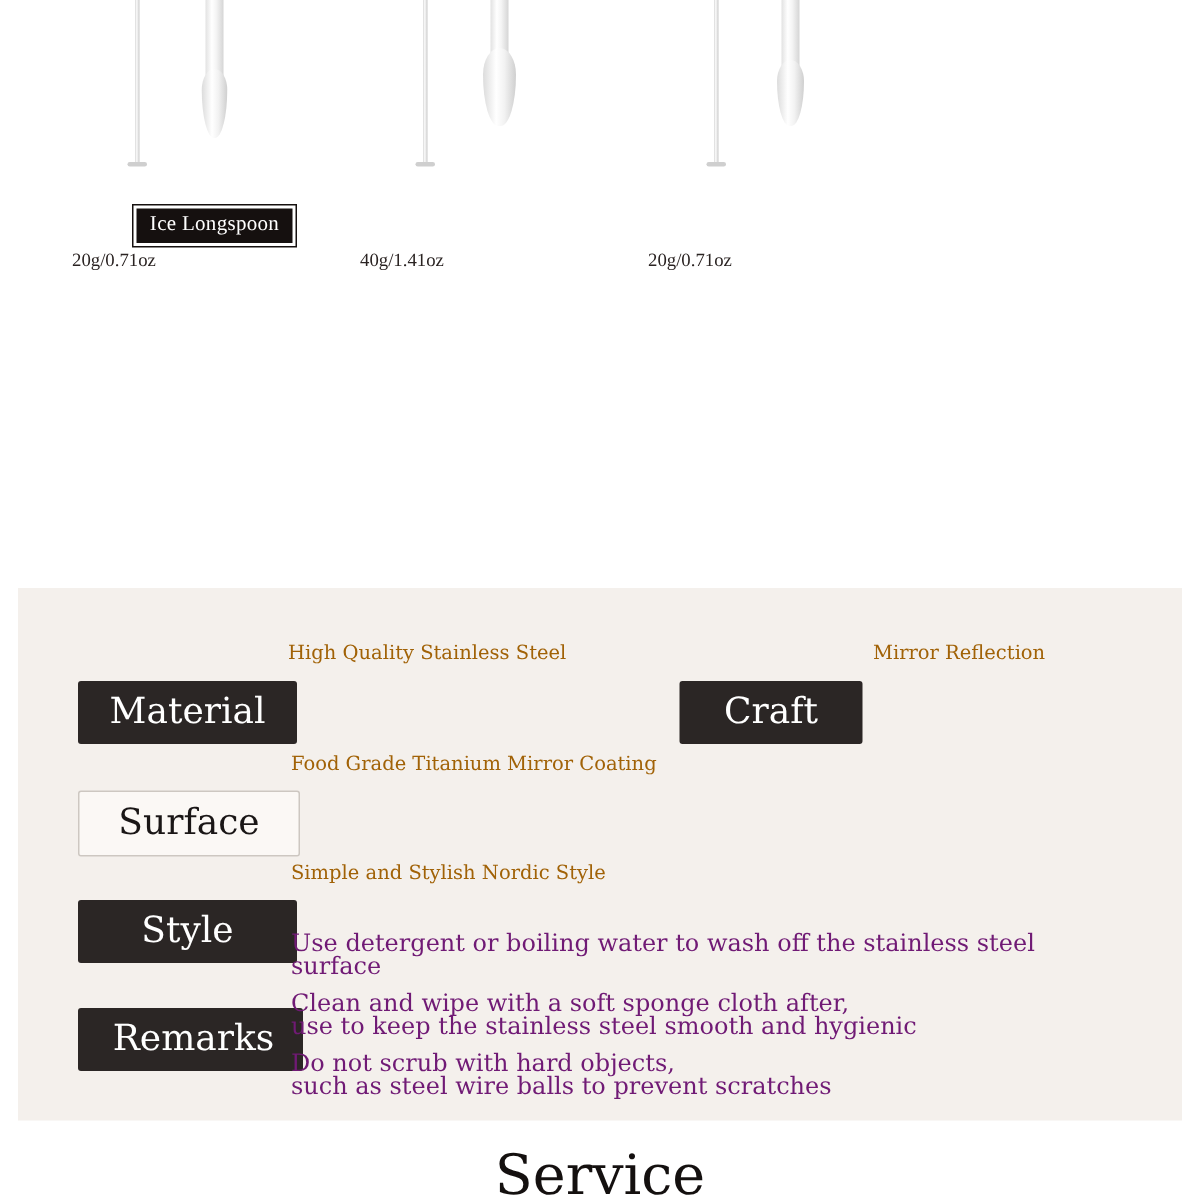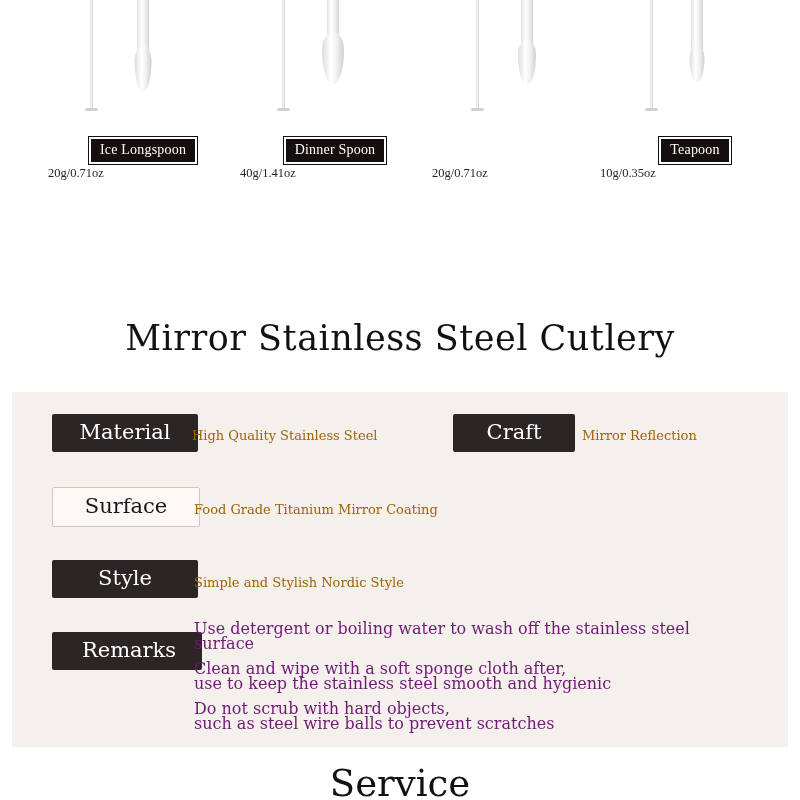--- a/index.html
+++ b/index.html
@@ -145,25 +145,26 @@
   }
   .spec-row {
     position: absolute;
     left: 40px;
   }
   .badge {
     display: inline-block;
     background: #2b2625;
     color: #ffffff;
     font-family: "DejaVu Serif", serif;
-    font-size: 21px;
+    font-size: 24px;
     padding: 6px 16px 8px 16px;
     text-align: center;
     border-radius: 2px;
     white-space: nowrap;
+    margin-top: 40px;
   }
   .badge.light {
     background: #fbf8f5;
     color: #1a1616;
     border: 1px solid #cdc7c1;
   }
   .spec-value {
     position: absolute;
     font-family: "DejaVu Serif", serif;
     font-size: 13px;
@@ -240,55 +241,37 @@
 
     <div class="product p1">
       <div class="spoon-group">
         <div class="stick mid" style="left:42px;"></div>
         <div class="stick-foot" style="left:37px; top:108px;"></div>
         <div class="spoon" style="left:80px;">
           <div class="handle" style="height:112px;"></div>
           <div class="bowl" style="top:72px; width:22px; height:52px; border-radius:50% 50% 46% 46% / 34% 34% 66% 66%;"></div>
         </div>
       </div>
-      <div class="name-chip">
-        <span class="chip">Dinner Spoon</span>
-      </div>
       <div class="weight">40g/1.41oz</div>
     </div>
 
     <div class="product p2">
       <div class="spoon-group">
         <div class="stick short" style="left:44px;"></div>
         <div class="stick-foot" style="left:39px; top:108px;"></div>
         <div class="spoon" style="left:82px;">
           <div class="handle" style="height:112px;"></div>
           <div class="bowl" style="top:80px; width:18px; height:44px; border-radius:50% 50% 46% 46% / 32% 32% 68% 68%;"></div>
         </div>
       </div>
       <div class="weight">20g/0.71oz</div>
     </div>
 
-    <div class="product p3">
-      <div class="spoon-group">
-        <div class="stick short" style="left:50px;"></div>
-        <div class="stick-foot" style="left:45px; top:108px;"></div>
-        <div class="spoon" style="left:84px;">
-          <div class="handle" style="height:110px;"></div>
-          <div class="bowl" style="top:86px; width:15px; height:36px; border-radius:50% 50% 46% 46% / 32% 32% 68% 68%;"></div>
-        </div>
-      </div>
-      <div class="name-chip">
-        <span class="chip">Teapoon</span>
-      </div>
-      <div class="weight">10g/0.35oz</div>
-    </div>
   </div>
 
-  <div class="main-title">Mirror Stainless Steel Cutlery</div>
 
   <div class="spec-panel">
 
     <div class="spec-row r-material">
       <span class="badge">Material</span>
     </div>
     <div class="spec-value v-material">High Quality Stainless Steel</div>
 
     <div class="spec-row r-craft">
       <span class="badge">Craft</span>

